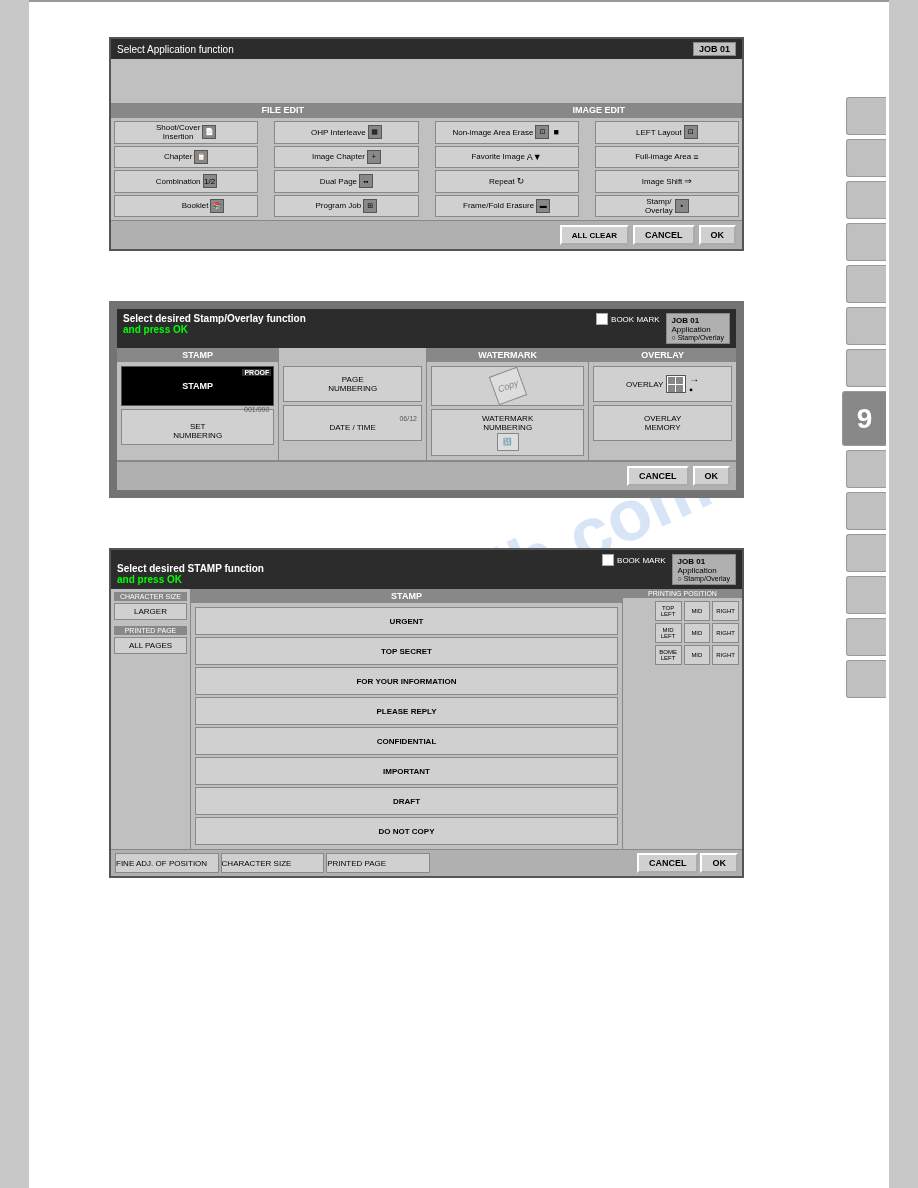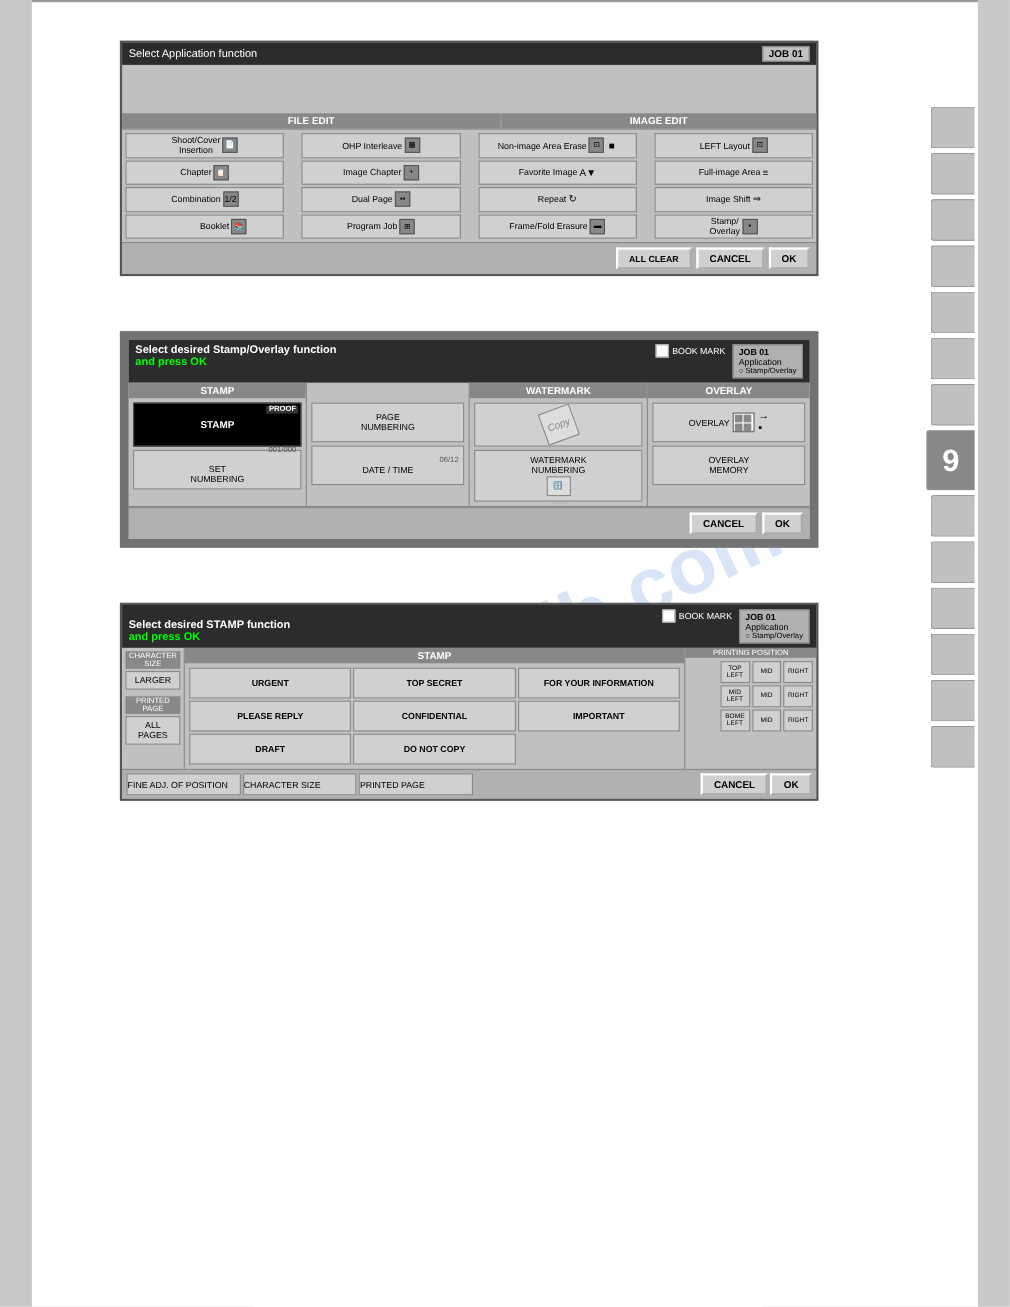--- a/index.html
+++ b/index.html
@@ -223,21 +223,21 @@
     }
 
     .icon-grid-cell {
       width: 7px;
       height: 7px;
       background: #888;
     }
 
     .stamp-btn-grid {
       display: grid;
-      grid-template-columns: 1fr 1fr 1fr;
+      grid-template-columns: 1fr;
       gap: 2px;
       padding: 4px;
     }
 
     .stamp-choice-btn {
       background: #d0d0d0;
       border: 1px solid #888;
       padding: 5px 3px;
       font-size: 8px;
       font-weight: bold;
@@ -580,21 +580,21 @@
             <div style="background:#b0b0b0; color:#000; border:1px solid #888; padding:2px 5px; font-size:8px;">
               <div style="font-weight:bold;">JOB 01</div>
               <div>Application</div>
               <div style="font-size:7px;">○ <span>Stamp/Overlay</span></div>
             </div>
           </div>
         </div>
 
         <div style="display:flex; background:#c0c0c0;">
 
-          <div style="width:57px; border-right:1px solid #888; display:flex; flex-direction:column; gap:2px; padding:3px;">
+          <div style="width:80px; border-right:1px solid #888; display:flex; flex-direction:column; gap:2px; padding:3px;">
             <div style="background:#888; color:#fff; font-size:7px; padding:1px 2px; text-align:center;">CHARACTER SIZE</div>
             <div class="char-size-btn">
               <span>LARGER</span>
             </div>
             <div style="background:#888; color:#fff; font-size:7px; padding:1px 2px; text-align:center; margin-top:4px;">PRINTED PAGE</div>
             <div class="char-size-btn">
               <span>ALL PAGES</span>
             </div>
           </div>
 

